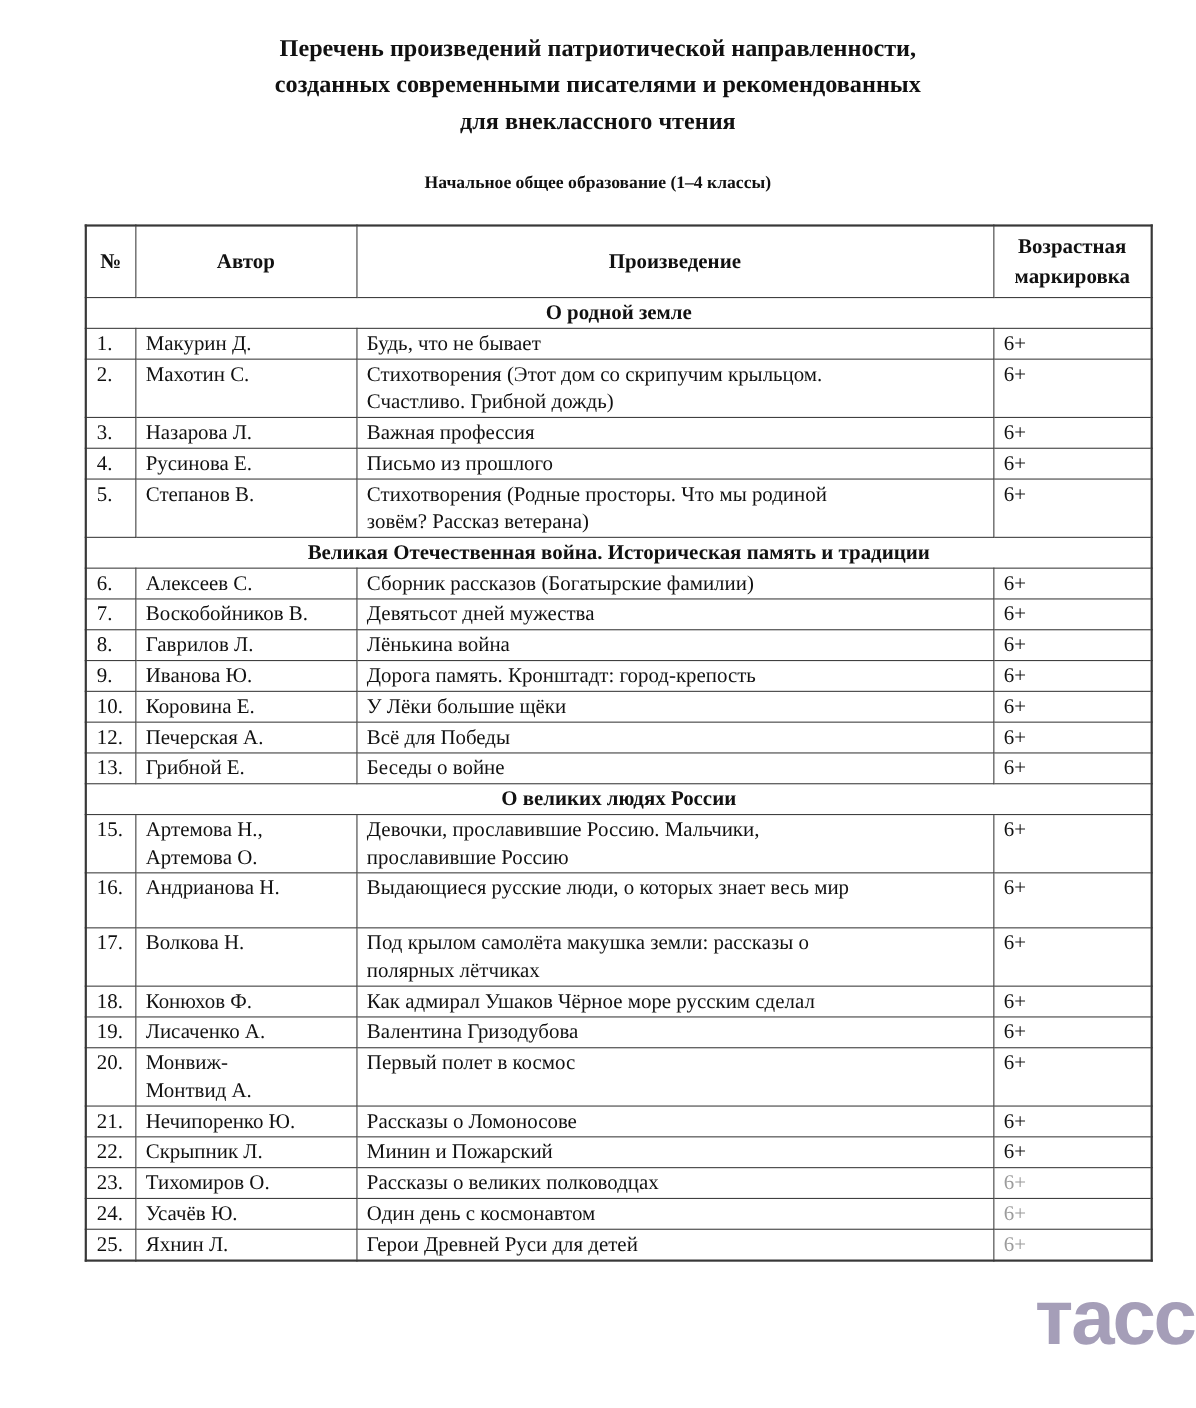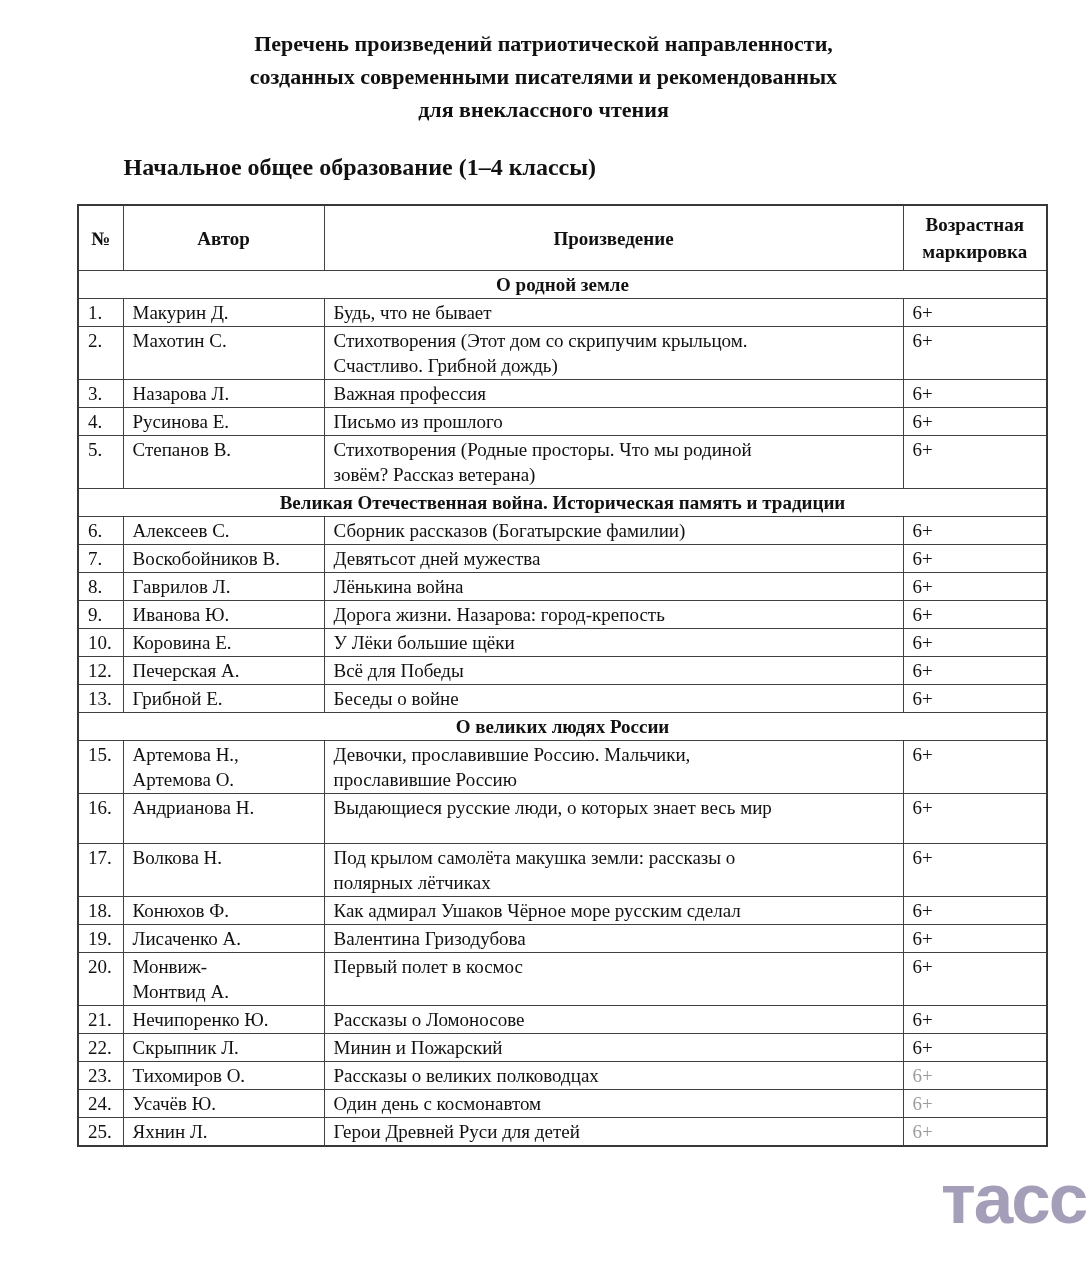--- a/index.html
+++ b/index.html
@@ -27,21 +27,22 @@
     width: 840px;
     text-align: center;
     font-size: 22px;
     font-weight: bold;
     line-height: 33px;
     white-space: pre-line;
   }
   .doc-subtitle {
     margin: 29px auto 0;
     width: 840px;
-    font-size: 24px;
+    text-align: center;
+    font-size: 16px;
     font-weight: bold;
     line-height: 24px;
   }
   table.works {
     border-collapse: collapse;
     table-layout: fixed;
     width: 969px;
     margin: 25px 0 0 77px;
     border: 2px solid #383838;
   }
@@ -179,21 +180,21 @@
         </tr>
         <tr>
           <td class="cell-num">8.</td>
           <td class="cell-author">Гаврилов Л.</td>
           <td class="cell-work">Лёнькина война</td>
           <td class="cell-age">6+</td>
         </tr>
         <tr>
           <td class="cell-num">9.</td>
           <td class="cell-author">Иванова Ю.</td>
-          <td class="cell-work">Дорога жизни. Назарова: город-крепость</td>
+          <td class="cell-work">Дорога память. Кронштадт: город-крепость</td>
           <td class="cell-age">6+</td>
         </tr>
         <tr>
           <td class="cell-num">10.</td>
           <td class="cell-author">Коровина Е.</td>
           <td class="cell-work">У Лёки большие щёки</td>
           <td class="cell-age">6+</td>
         </tr>
         <tr>
           <td class="cell-num">12.</td>

